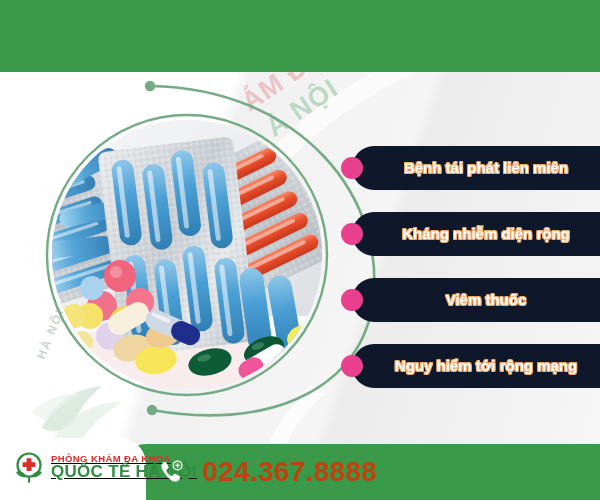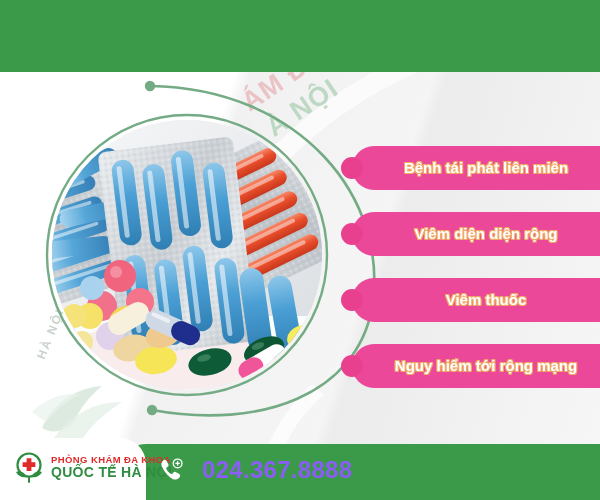--- a/index.html
+++ b/index.html
@@ -183,21 +183,21 @@
   
   #cards {
     position: absolute;
     left: 352px;
     top: 146px;
     width: 260px;
     z-index: 5;
   }
   .card {
     position: relative;
-    background: #ec4899;
+    background: #0f172a;
     border-radius: 22px 0 0 22px;
     min-height: 44px;
     display: flex;
     align-items: center;
     justify-content: center;
     padding: 7px 14px 7px 34px;
     box-sizing: border-box;
     margin-bottom: 22px;
     width: 248px;
   }
@@ -257,54 +257,55 @@
     background: #3b9a49;
     border-radius: 28px 0 0 0;
     z-index: 1;
   }
   #logo-block {
     position: absolute;
     left: 12px; top: 12px;
     z-index: 3;
     display: flex;
     align-items: center;
+    text-decoration: underline;
   }
   #logo-emblem {
     width: 34px; height: 34px;
     margin-right: 5px;
     flex: 0 0 auto;
   }
   #logo-text { line-height: 1; }
   #logo-line1 {
     font-size: 9.5px;
     font-weight: bold;
     color: #e02b2b;
     letter-spacing: 0.4px;
     white-space: nowrap;
   }
   #logo-line2 {
-    font-size: 14px;
+    font-size: 17px;
     font-weight: bold;
     color: #2f8c41;
     letter-spacing: 0.3px;
     white-space: nowrap;
     margin-top: 0;
   }
   #phone-block {
     position: absolute;
     left: 158px;
     top: 18px;
     z-index: 3;
     display: flex;
     align-items: center;
   }
   #phone-icon { width: 26px; height: 26px; margin-right: 18px; }
   #phone-number {
-    color: #8b5cf6;
-    font-size: 24px;
+    color: #c2410c;
+    font-size: 28px;
     font-weight: bold;
     letter-spacing: 0.3px;
     white-space: nowrap;
   }
   .arc-dot { fill: #74ab84; }
 </style>
 </head>
 <body>
 
 <div id="infographic">
@@ -501,21 +502,21 @@
     </svg>
   </div>
 
   <div id="cards">
     <div class="card">
       <span class="card-dot"></span>
       <span class="card-label">Bệnh tái phát liên miên</span>
     </div>
     <div class="card">
       <span class="card-dot"></span>
-      <span class="card-label">Viêm diện diện rộng</span>
+      <span class="card-label">Kháng nhiễm diện rộng</span>
     </div>
     <div class="card">
       <span class="card-dot"></span>
       <span class="card-label">Viêm thuốc</span>
     </div>
     <div class="card">
       <span class="card-dot"></span>
       <span class="card-label">Nguy hiểm tới rộng mạng</span>
     </div>
   </div>

